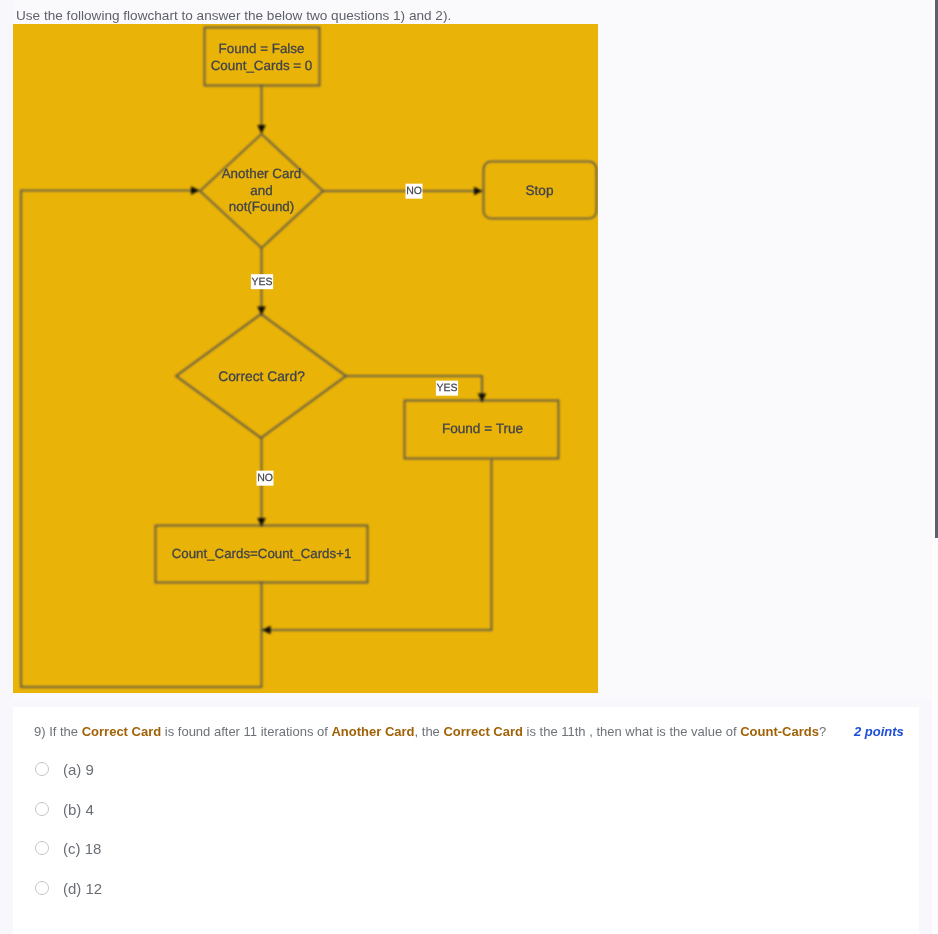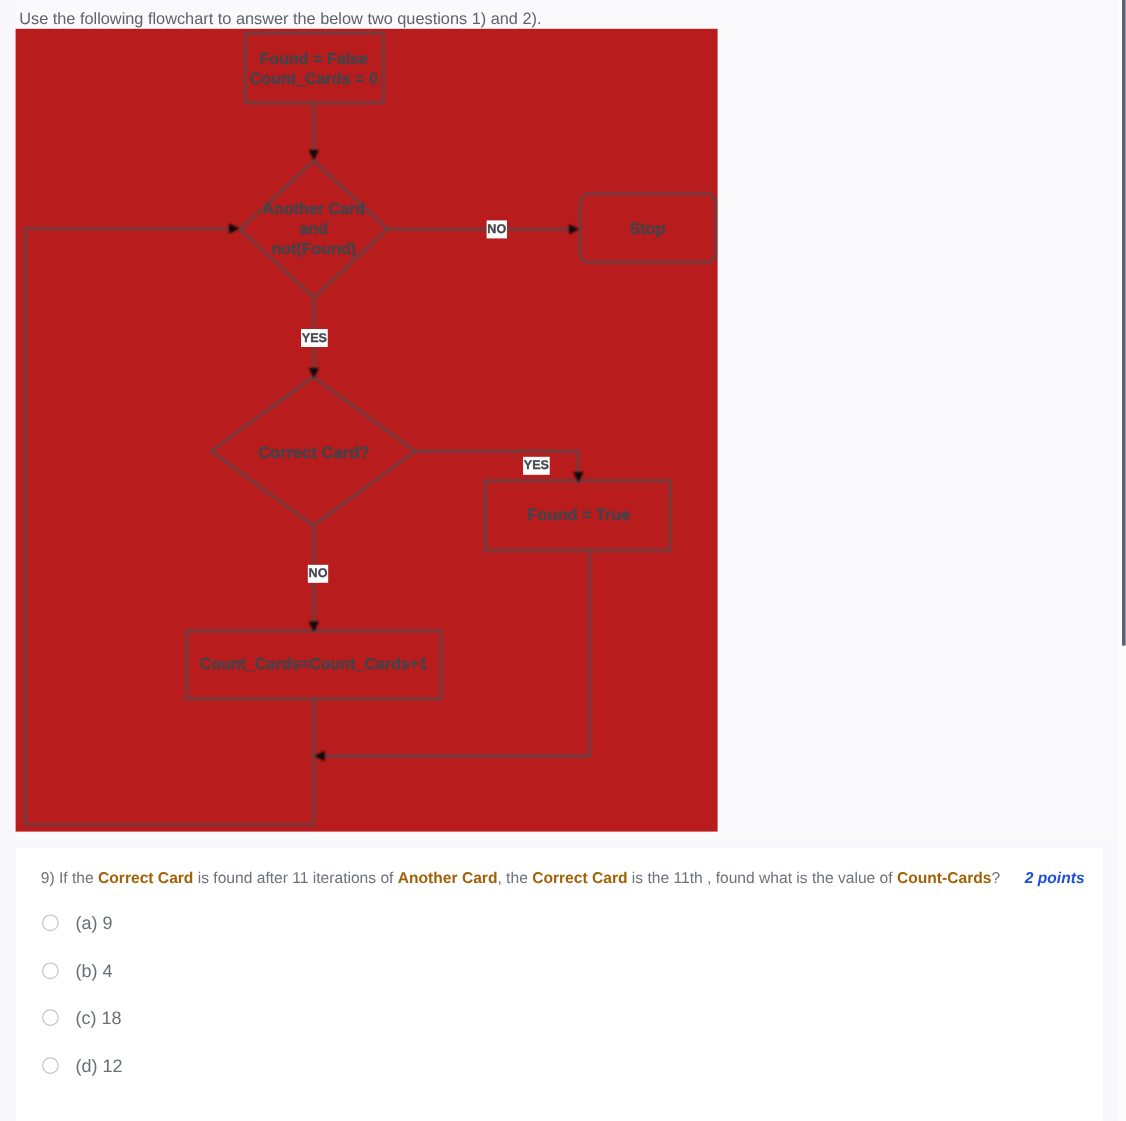--- a/index.html
+++ b/index.html
@@ -27,21 +27,21 @@
   .opt{position:absolute;left:35px;font-size:15px;line-height:17px;color:#6a6e75;white-space:nowrap;}
   .radio{position:absolute;left:0px;top:1px;width:14px;height:14px;border:1px solid #c0c3c9;border-radius:50%;box-sizing:border-box;}
   .opt-label{position:absolute;left:28px;top:0;}
 </style>
 </head>
 <body style="background: rgb(248, 248, 252);">
 
 <div class="page">
   <div class="card" id="card-top" style="background: rgb(250, 250, 253);"></div>
   <div class="intro">Use the following flowchart to answer the below two questions 1) and 2).</div>
-  <div id="flowchart" style="background: #b91c1c; font-weight: bold;">
+  <div id="flowchart" style="background: #eab308;">
     <svg id="fc-svg" width="585" height="669" viewBox="13 24 585 669" xmlns="http://www.w3.org/2000/svg">
       <defs>
         <marker id="ah" markerWidth="12" markerHeight="12" refX="8.6" refY="4.3" orient="auto" markerUnits="userSpaceOnUse">
           <path d="M0,0 L8.6,4.3 L0,8.6 z" fill="#0a0a0a"></path>
         </marker>
       </defs>
       <g id="fc-shapes" fill="none" stroke="#4a4d52" stroke-width="1.6">
           <rect x="204.5" y="27.5" width="115" height="58" rx="0" ry="0"></rect>
           <path d="M261.5 134 L323 191 L261.5 248 L200 191 Z"></path>
           <rect x="483.5" y="161.5" width="113" height="57" rx="7.5" ry="7.5"></rect>
@@ -73,21 +73,21 @@
           <rect x="250.8921875" y="274.17498779296875" width="22.215625" height="15" fill="#ffffff"></rect>
           <text x="262" y="284.675" text-anchor="middle" font-size="10.5" fill="#44474c" stroke="#44474c" stroke-width="0.25">YES</text>
           <rect x="435.8921875" y="380.67498779296875" width="22.215625" height="15" fill="#ffffff"></rect>
           <text x="447" y="391.175" text-anchor="middle" font-size="10.5" fill="#44474c" stroke="#44474c" stroke-width="0.25">YES</text>
           <rect x="256.525" y="470.67498779296875" width="16.95" height="15" fill="#ffffff"></rect>
           <text x="265" y="481.175" text-anchor="middle" font-size="10.5" fill="#44474c" stroke="#44474c" stroke-width="0.25">NO</text>
         </g>
     </svg>
   </div>
   <div class="card" id="card-bottom" style="background: rgb(255, 255, 255);"></div>
-  <div class="q-text"><span>9) If the </span><b>Correct Card</b><span> is found after 11 iterations of </span><b>Another Card</b><span>, the </span><b>Correct Card</b><span> is the 11th , found what is the value of </span><b>Count-Cards</b><span>?</span></div>
+  <div class="q-text"><span>9) If the </span><b>Correct Card</b><span> is found after 11 iterations of </span><b>Another Card</b><span>, the </span><b>Correct Card</b><span> is the 11th , then what is the value of </span><b>Count-Cards</b><span>?</span></div>
   <div class="points">2 points</div>
   <div id="options">
       <div class="opt" style="top: 761px;">
         <span class="radio"></span>
         <span class="opt-label">(a) 9</span>
       </div>
       <div class="opt" style="top: 800.6px;">
         <span class="radio"></span>
         <span class="opt-label">(b) 4</span>
       </div>

